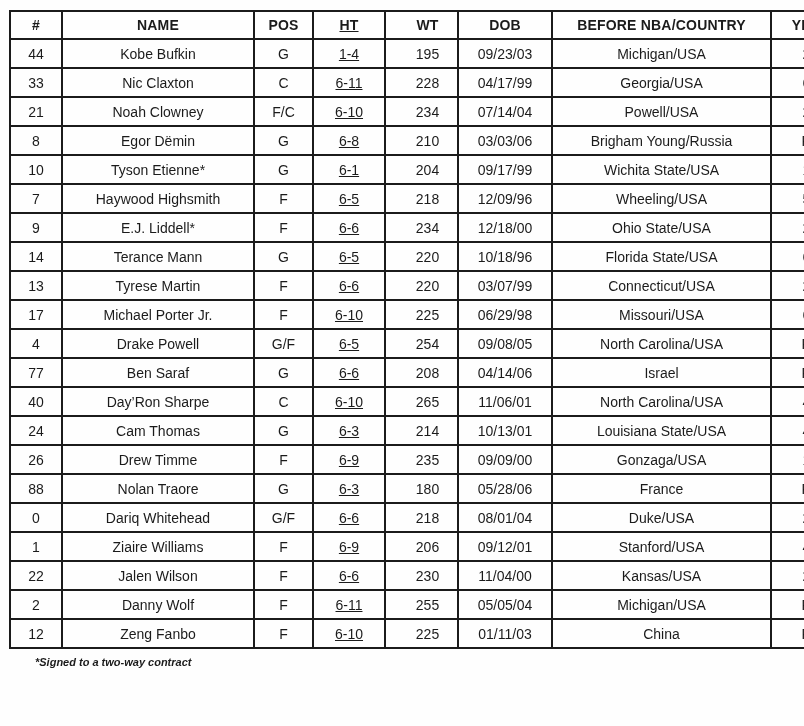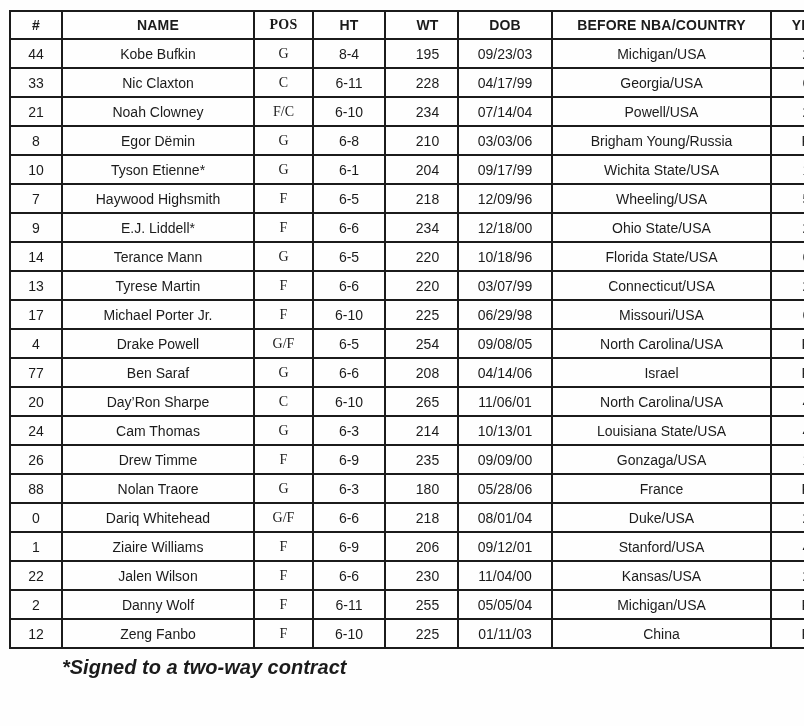--- a/index.html
+++ b/index.html
@@ -37,29 +37,29 @@
     height: 26px;
     font-weight: bold;
     letter-spacing: 0.2px;
   }
   td {
     height: 27px;
     font-weight: normal;
   }
   .col-number { width: 46px; }
   .col-name   { width: 186px; }
-  .col-pos    { width: 53px; font-family: Liberation Serif, serif; }
-  .col-ht     { width: 66px; }
+  .col-pos    { width: 53px; }
+  .col-ht     { width: 66px; text-decoration: underline; }
   .col-wt     { width: 55px; padding-left: 14px; }
   .col-dob    { width: 88px; }
   .col-before { width: 213px; }
   .col-yrs    { width: 65px; }
   .footnote {
-    margin: 7px 0 0 53px;
-    font-size: 20px;
+    margin: 7px 0 0 26px;
+    font-size: 11px;
     font-weight: bold;
     font-style: italic;
     color: #1b1b1b;
   }
 </style>
 </head>
 <body>
 
 <div class="page">
   <table class="roster">
@@ -73,21 +73,21 @@
           <th class="col-dob">DOB</th>
           <th class="col-before">BEFORE NBA/COUNTRY</th>
           <th class="col-yrs">YRS</th>
         </tr>
     </thead>
     <tbody id="roster-body">
         <tr>
           <td class="col-number">44</td>
           <td class="col-name">Kobe Bufkin</td>
           <td class="col-pos">G</td>
-          <td class="col-ht">8-4</td>
+          <td class="col-ht">1-4</td>
           <td class="col-wt">195</td>
           <td class="col-dob">09/23/03</td>
           <td class="col-before">Michigan/USA</td>
           <td class="col-yrs">2</td>
         </tr>
         <tr>
           <td class="col-number">33</td>
           <td class="col-name">Nic Claxton</td>
           <td class="col-pos">C</td>
           <td class="col-ht">6-11</td>
@@ -190,21 +190,21 @@
           <td class="col-number">77</td>
           <td class="col-name">Ben Saraf</td>
           <td class="col-pos">G</td>
           <td class="col-ht">6-6</td>
           <td class="col-wt">208</td>
           <td class="col-dob">04/14/06</td>
           <td class="col-before">Israel</td>
           <td class="col-yrs">R</td>
         </tr>
         <tr>
-          <td class="col-number">20</td>
+          <td class="col-number">40</td>
           <td class="col-name">Day’Ron Sharpe</td>
           <td class="col-pos">C</td>
           <td class="col-ht">6-10</td>
           <td class="col-wt">265</td>
           <td class="col-dob">11/06/01</td>
           <td class="col-before">North Carolina/USA</td>
           <td class="col-yrs">4</td>
         </tr>
         <tr>
           <td class="col-number">24</td>

